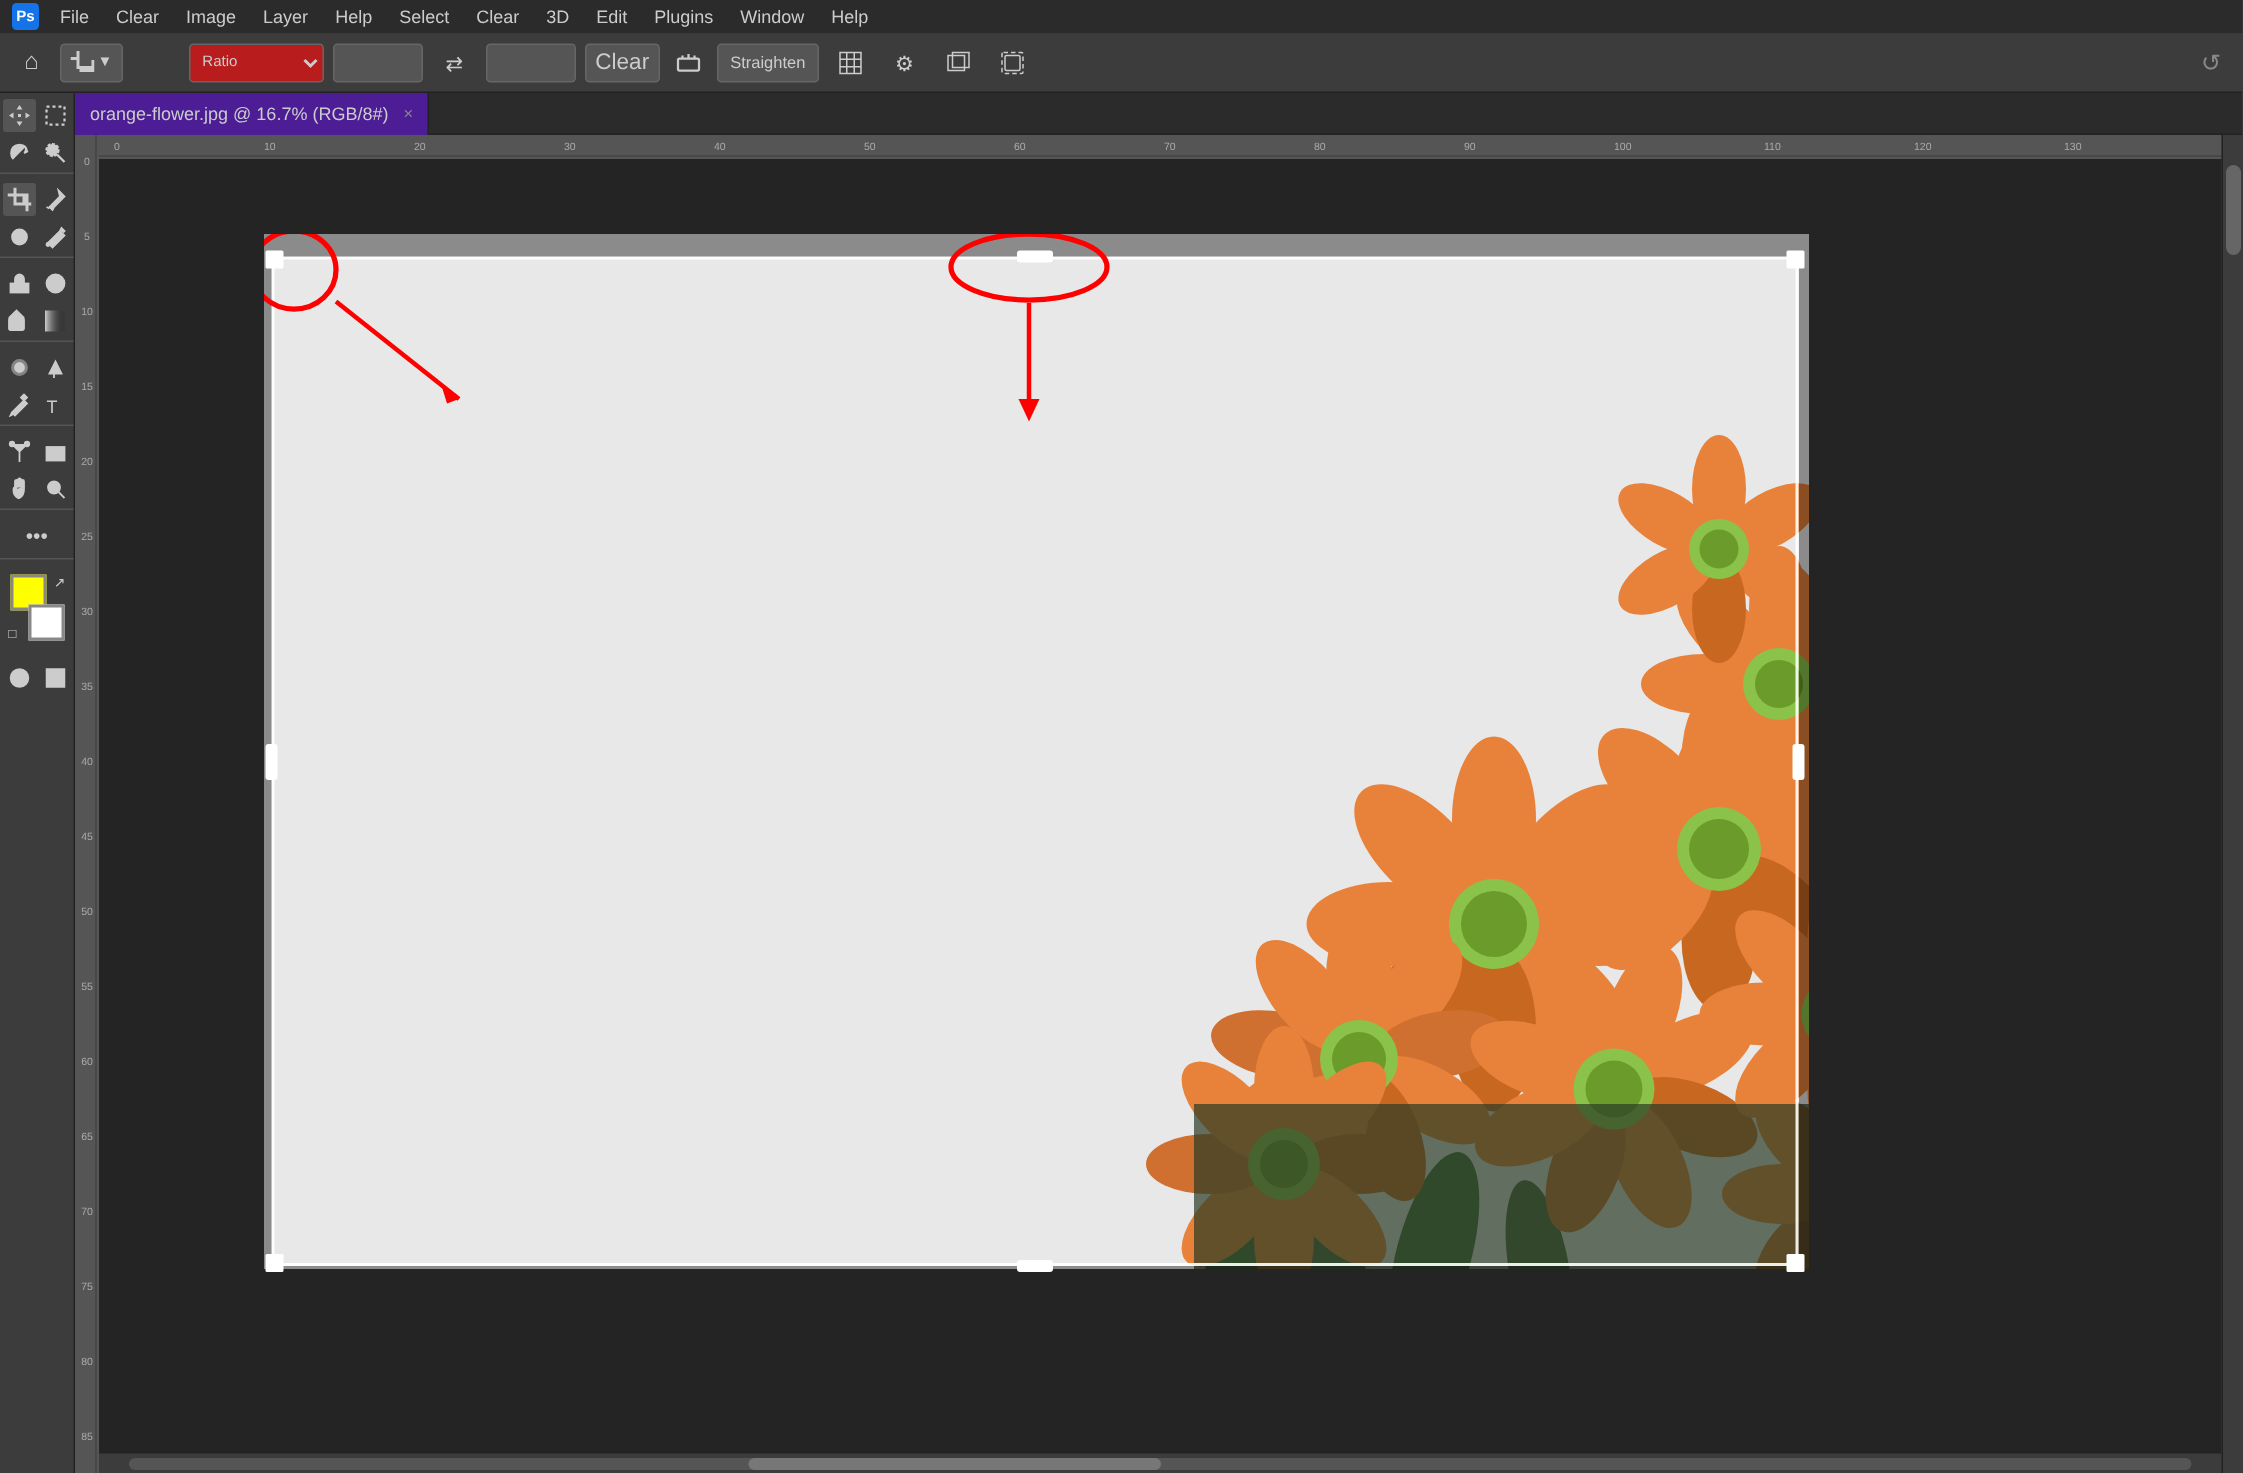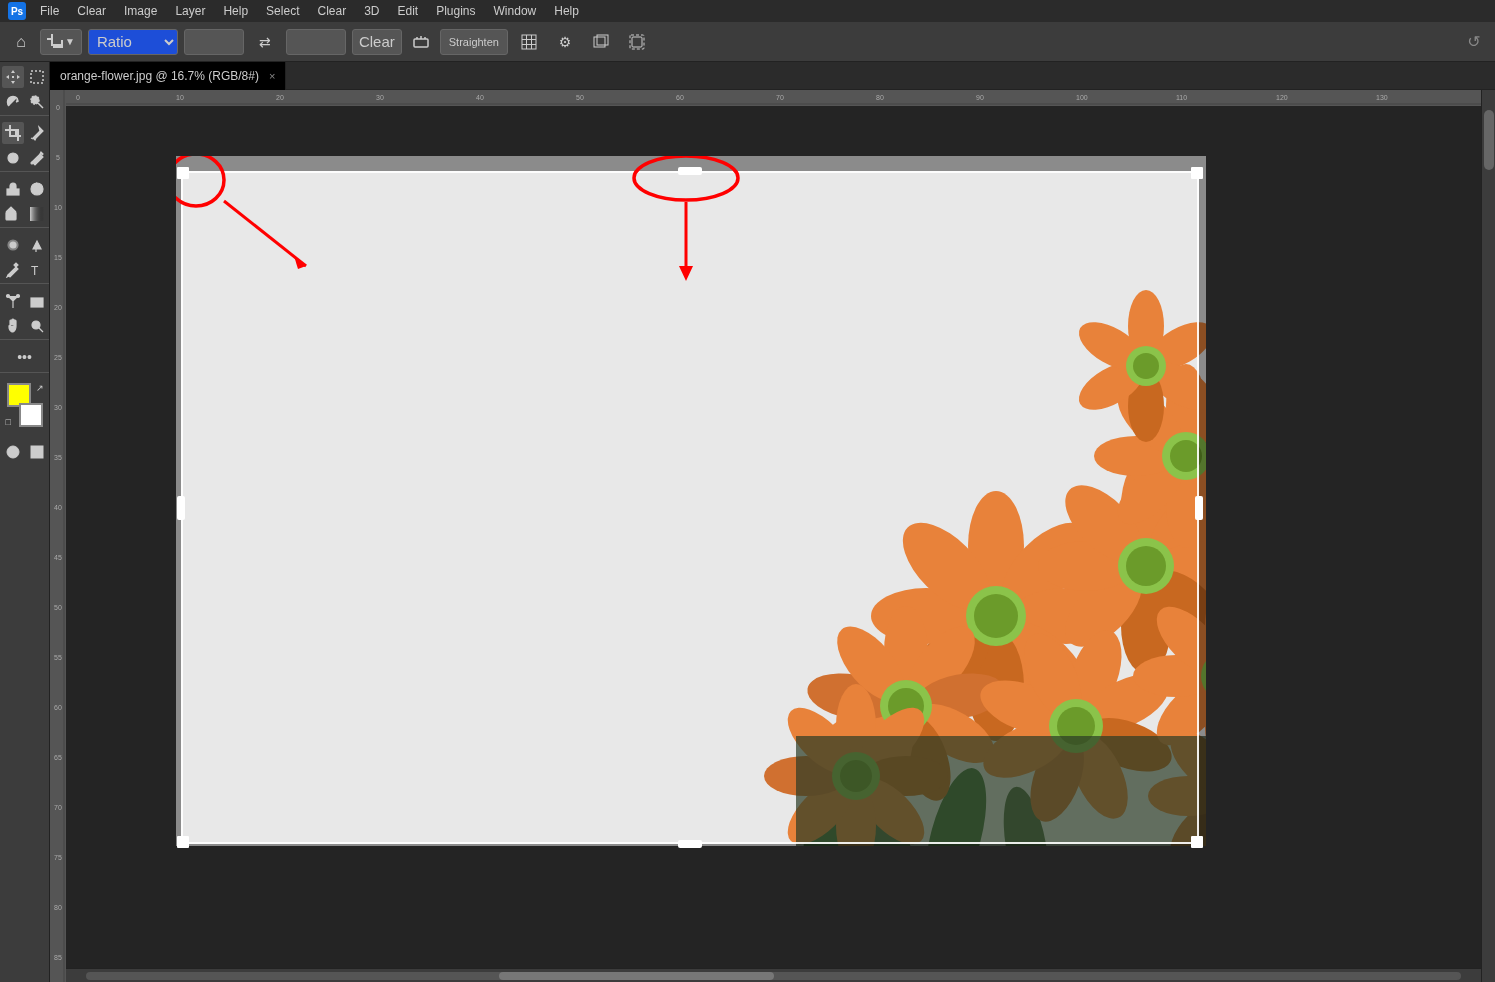--- a/index.html
+++ b/index.html
@@ -59,28 +59,29 @@
       font-size: 15px;
       cursor: pointer;
       display: flex;
       align-items: center;
       justify-content: center;
       padding: 0 6px;
       white-space: nowrap;
     }
     .tool-options-select {
       height: 26px;
-      background: #1d4ed8;
+      background: #b91c1c;
       border: 1px solid #666;
       border-radius: 3px;
       color: #ccc;
-      font-size: 15px;
+      font-size: 10px;
       padding: 0 4px;
       cursor: pointer;
       min-width: 90px;
+      margin-left: 38px;
     }
     .tool-options-input {
       height: 26px;
       width: 60px;
       background: #555;
       border: 1px solid #666;
       border-radius: 3px;
       color: #ccc;
       font-size: 11px;
       padding: 0 4px;
@@ -229,21 +230,21 @@
     
     .tab-bar {
       height: 28px;
       background: #2b2b2b;
       display: flex;
       align-items: center;
       border-bottom: 1px solid #222;
     }
     .tab {
       height: 28px;
-      background: #000000;
+      background: #4c1d95;
       border-right: 1px solid #222;
       display: flex;
       align-items: center;
       padding: 0 10px;
       font-size: 12px;
       color: #ccc;
       cursor: pointer;
       gap: 6px;
       white-space: nowrap;
     }

